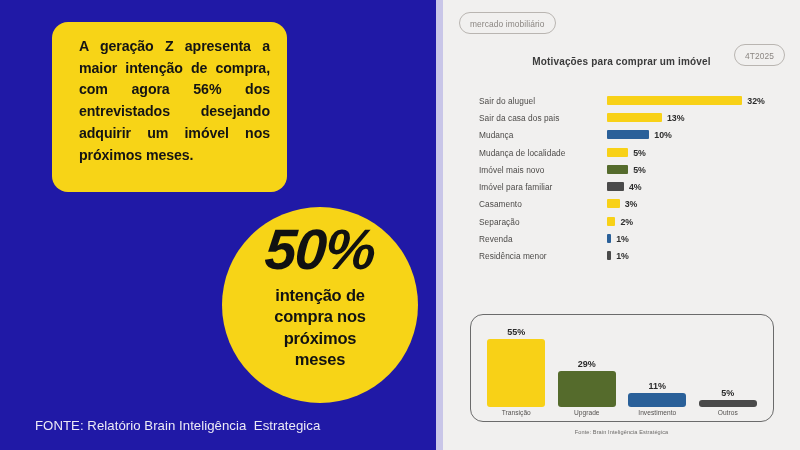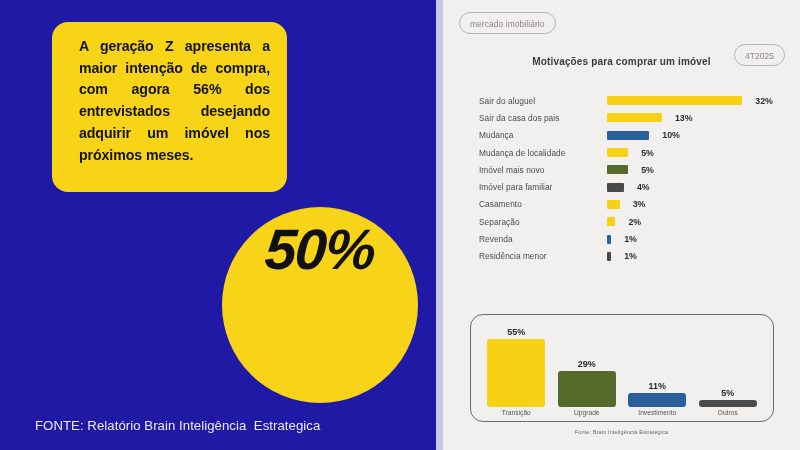--- a/index.html
+++ b/index.html
@@ -78,21 +78,21 @@
   .hbars{
     position:absolute;left:36px;top:92px;width:310px;
   }
   .hrow{
     display:flex;align-items:center;height:17.3px;
   }
   .hlabel{
     width:128px;font-size:8.3px;color:#4d4b49;
     letter-spacing:0.05px;white-space:nowrap;
   }
-  .hbarwrap{flex:1;display:flex;align-items:center;gap:8px;}
+  .hbarwrap{flex:1;display:flex;align-items:flex-start;}
   .hbar{height:9px;border-radius:1px;}
   .hval{
     margin-left:5px;font-size:8.8px;font-weight:bold;color:#2d2d2d;
     white-space:nowrap;
   }
 
   
   .vbox{
     position:absolute;left:27px;top:314px;width:304px;height:108px;
     border:1px solid #6b6b6b;border-radius:13px;
@@ -126,20 +126,26 @@
 <div id="root">
 
   <div class="left-panel">
 
     <div class="quote-card">
       <div class="quote-text">A geração Z apresenta a maior intenção de compra, com agora 56% dos entrevistados desejando adquirir um imóvel nos próximos meses.</div>
     </div>
 
     <div class="circle-stat">
       <div class="circle-big">50%</div>
+      <div class="circle-sub">
+          <div>intenção de</div>
+          <div>compra nos</div>
+          <div>próximos</div>
+          <div>meses</div>
+        </div>
     </div>
 
     <div class="source-left">FONTE: Relatório Brain Inteligência  Estrategica</div>
   </div>
 
   <div class="left-seam"></div>
 
   <div class="right-panel">
 
     <div class="pill pill-left">mercado imobiliário</div>

